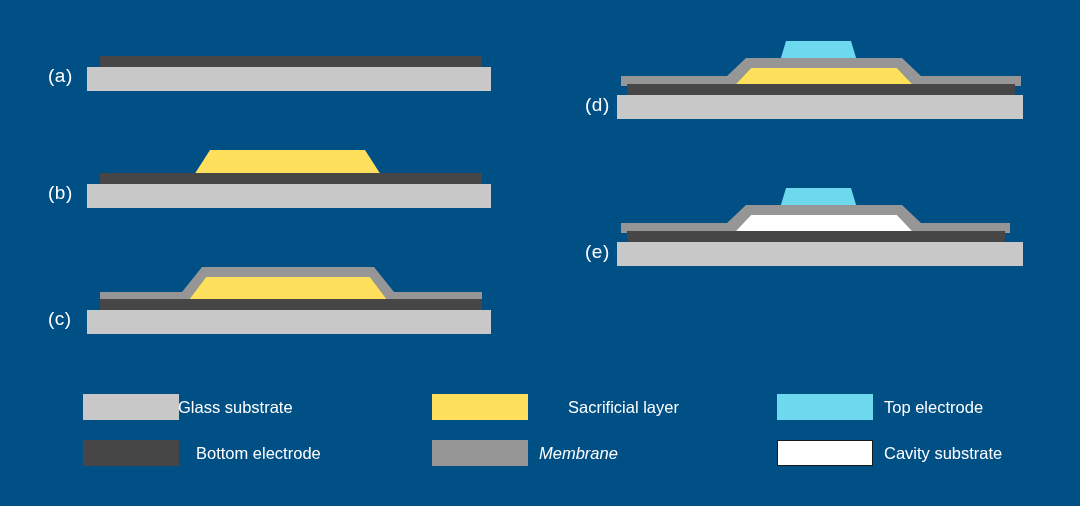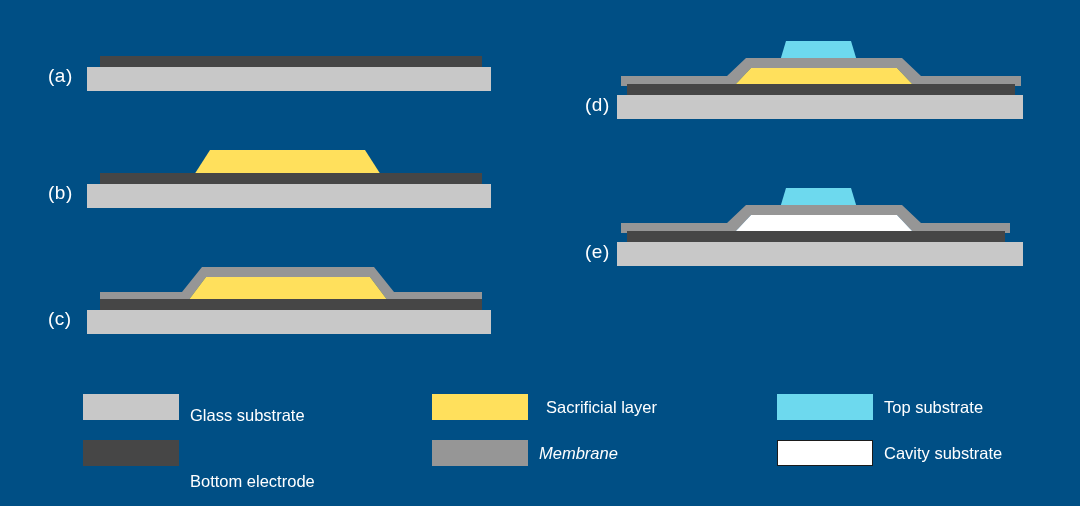--- a/index.html
+++ b/index.html
@@ -79,30 +79,30 @@
       <rect x="627" y="231" width="378" height="11" fill="#464646"></rect>
       <rect x="617" y="242" width="406" height="24" fill="#c8c8c8"></rect>
       <text class="panel-label" x="585" y="258">(e)</text>
     </g>
   </svg>
 
   
   <div>
 
     <div class="legend-swatch" style="left:83px;top:394px;width:96px;height:26px;background:#c8c8c8;"></div>
-    <div class="legend-label" style="left:190px;top:399px;margin-top:8px;">Glass substrate</div>
+    <div class="legend-label" style="left:178px;top:399px;">Glass substrate</div>
 
     <div class="legend-swatch" style="left:83px;top:440px;width:96px;height:26px;background:#464646;"></div>
-    <div class="legend-label" style="left:190px;top:445px;margin-top:28px;">Bottom electrode</div>
+    <div class="legend-label" style="left:196px;top:445px;">Bottom electrode</div>
 
     <div class="legend-swatch" style="left:432px;top:394px;width:96px;height:26px;background:#ffe05c;"></div>
-    <div class="legend-label" style="left:546px;top:399px;">Sacrificial layer</div>
+    <div class="legend-label" style="left:568px;top:399px;">Sacrificial layer</div>
 
     <div class="legend-swatch" style="left:432px;top:440px;width:96px;height:26px;background:#969696;"></div>
     <div class="legend-label" style="left:539px;top:445px;font-style:italic;">Membrane</div>
 
     <div class="legend-swatch" style="left:777px;top:394px;width:96px;height:26px;background:#6dd9ee;"></div>
-    <div class="legend-label" style="left:884px;top:399px;">Top substrate</div>
+    <div class="legend-label" style="left:884px;top:399px;">Top electrode</div>
 
     <div class="legend-swatch" style="left:777px;top:440px;width:96px;height:26px;background:#ffffff;border:1px solid #1b1b1b;"></div>
     <div class="legend-label" style="left:884px;top:445px;">Cavity substrate</div>
   </div>
 </div>
 
 </body></html>

